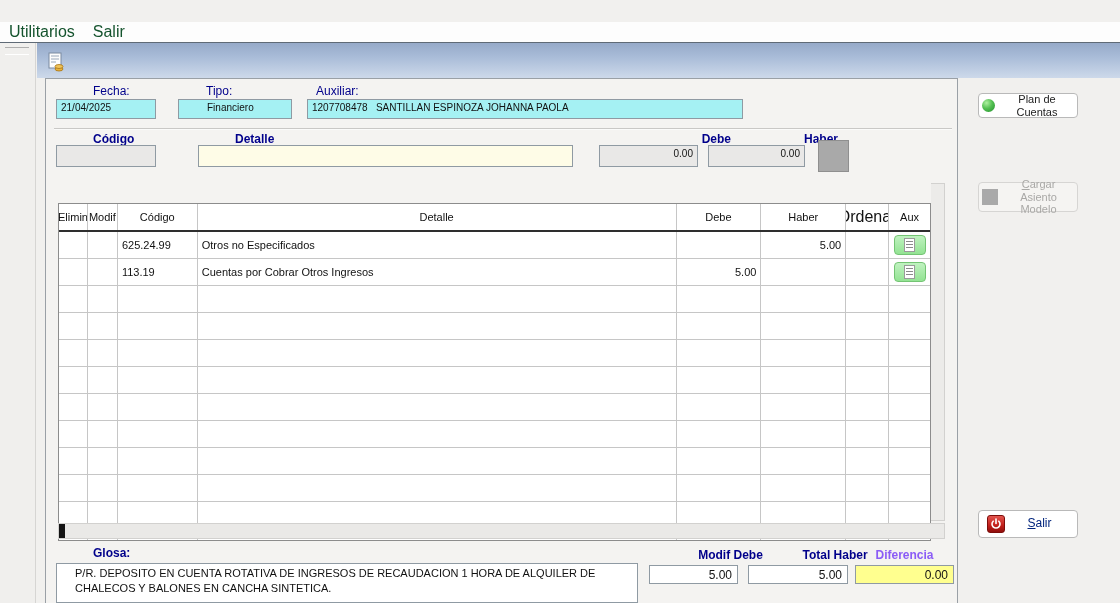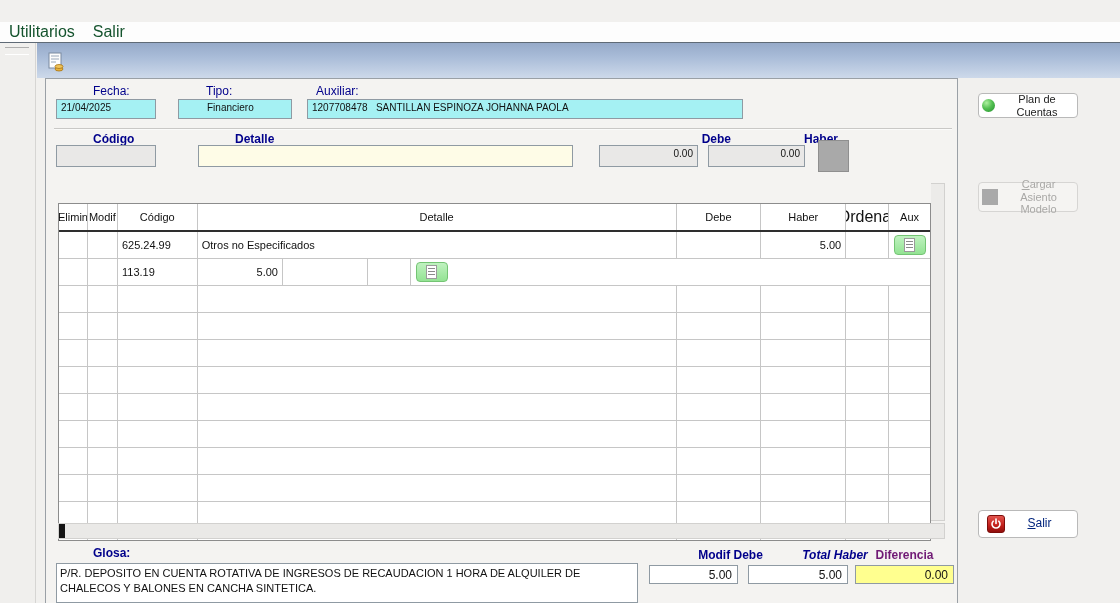--- a/index.html
+++ b/index.html
@@ -92,24 +92,24 @@
     background:repeating-linear-gradient(180deg,#8a8a8a 0 1px,transparent 1px 3px); }
 
   .vscroll { position:absolute; left:885px; top:104px; width:14px; height:338px; background:#ecebe9;
     border:1px solid #d2d1cf; border-left:none; }
   .hscroll { position:absolute; left:12px; top:444px; width:887px; height:16px; background:#eae9e7;
     border:1px solid #d2d1cf; }
   .hthumb { position:absolute; left:0px; top:0px; width:6px; height:14px; background:#141414; }
 
   
   .glosa-box { position:absolute; left:10px; top:484px; width:582px; height:40px; background:#ffffff;
-    border:1px solid #8f9aa3; font-size:11px; padding:2px 3px; line-height:1.35; color:#111;
+    border:1px solid #8f9aa3; font-size:11px; padding:2px 18px; line-height:1.35; color:#111;
     white-space:normal; overflow:hidden; }
   .tot-lbl { position:absolute; top:469px; font-size:12px; font-weight:bold; text-align:center; }
-  .red { color:#701a75; }
+  .red { color:#8b5cf6; }
   .tot-field { position:absolute; top:486px; height:19px; border:1px solid #8f9aa3; background:#fff;
     font-size:12px; text-align:right; padding:2px 5px; }
   .yellowf { background:#ffff8f; }
 
   svg { display:block; }
 </style>
 </head>
 <body>
 
 <div class="window">
@@ -199,20 +199,21 @@
           <span class="aux-btn">
             <span class="doc-icon"></span>
           </span>
         </div>
       </div>
 
       <div class="grow">
         <div class="gcell c0"></div>
         <div class="gcell c1"></div>
         <div class="gcell c2">113.19</div>
+        <div class="gcell c3">Cuentas por Cobrar Otros Ingresos</div>
         <div class="gcell c4 rightal">5.00</div>
         <div class="gcell c5 rightal"></div>
         <div class="gcell c6"></div>
         <div class="gcell c7 center">
           <span class="aux-btn">
             <span class="doc-icon"></span>
           </span>
         </div>
       </div>
 
@@ -322,20 +323,20 @@
 
     <div class="vscroll"></div>
     <div class="hscroll">
       <span class="hthumb"></span>
     </div>
 
     <span class="lbl-bold navy" style="left:10px; top:467px;">Glosa:</span>
     <div class="glosa-box">P/R. DEPOSITO EN CUENTA ROTATIVA DE INGRESOS DE RECAUDACION  1 HORA DE ALQUILER DE CHALECOS Y BALONES EN CANCHA SINTETICA.</div>
 
     <span class="tot-lbl navy" style="left:603px; width:89px;">Modif Debe</span>
-    <span class="tot-lbl navy" style="left:702px; width:100px;font-style:italic;">Total Haber</span>
+    <span class="tot-lbl navy" style="left:702px; width:100px;">Total Haber</span>
     <span class="tot-lbl red" style="left:809px; width:99px;">Diferencia</span>
     <div class="tot-field" style="left:603px; width:89px;">5.00</div>
     <div class="tot-field" style="left:702px; width:100px;">5.00</div>
     <div class="tot-field yellowf" style="left:809px; width:99px;">0.00</div>
   </div>
 
 </div>
 
 </body></html>

